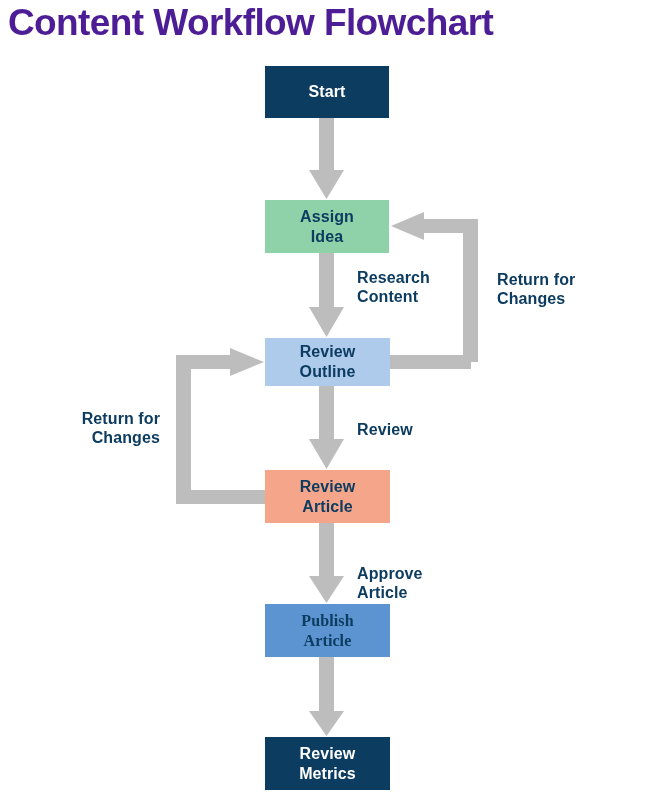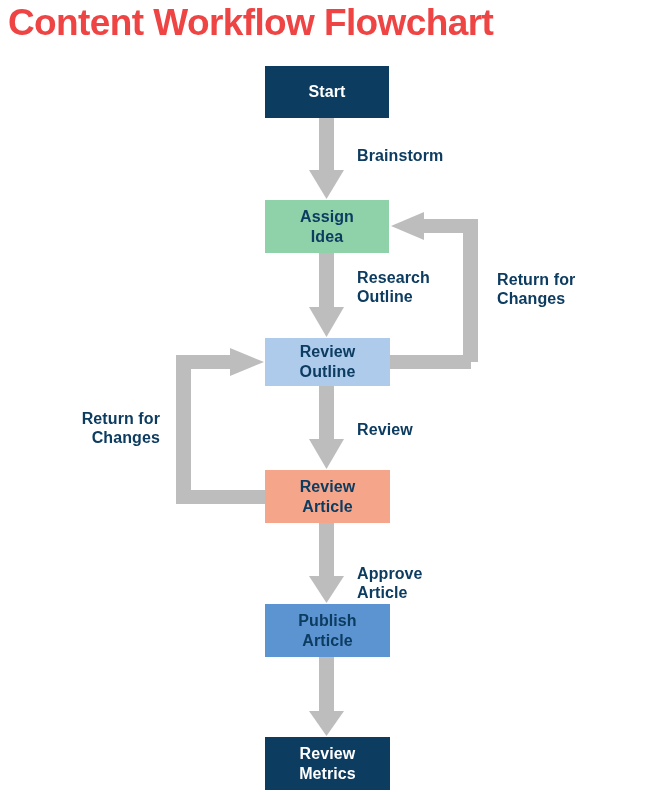--- a/index.html
+++ b/index.html
@@ -23,21 +23,21 @@
   }
 
   .title {
     position: absolute;
     left: 8px;
     top: 2px;
     width: 648px;
     font-size: 37px;
     font-weight: bold;
     letter-spacing: -0.6px;
-    color: #ef4444;
+    color: #4c1d95;
     white-space: nowrap;
   }
 
   
   .arrows-layer {
     position: absolute;
     left: 0; top: 0;
     width: 656px; height: 792px;
     z-index: 1;
   }
@@ -131,33 +131,32 @@
     <span style="white-space:pre-line;">Review
 Outline</span>
   </div>
 
   <div class="node" style="left:265px; top:470px; width:125px; height:53px; background:#f4a58a; color:#0d3c61;">
     <span style="white-space:pre-line;">Review
 Article</span>
   </div>
 
   <div class="node" style="left:265px; top:604px; width:125px; height:53px; background:#5b94d0; color:#0d3c61;">
-    <span style="white-space:pre-line;">Publish
+    <span style="white-space:pre-line;font-family:Liberation Serif, serif;">Publish
 Article</span>
   </div>
 
   <div class="node" style="left:265px; top:737px; width:125px; height:53px; background:#0d3c61; color:#ffffff;">
     <span style="white-space:pre-line;">Review
 Metrics</span>
   </div>
 
-  <div class="edge-label left-align" style="left:357px; top:147px; width:140px;">Brainstorm</div>
 
   <div class="edge-label left-align" style="left:357px; top:269px; width:130px;">Research
-Outline</div>
+Content</div>
 
   <div class="edge-label left-align" style="left:357px; top:421px; width:120px;">Review</div>
 
   <div class="edge-label left-align" style="left:357px; top:565px; width:130px;">Approve
 Article</div>
 
   <div class="edge-label left-align" style="left:497px; top:271px; width:150px;">Return for
 Changes</div>
 
   <div class="edge-label right-align" style="left:18px; top:410px; width:142px;">Return for

